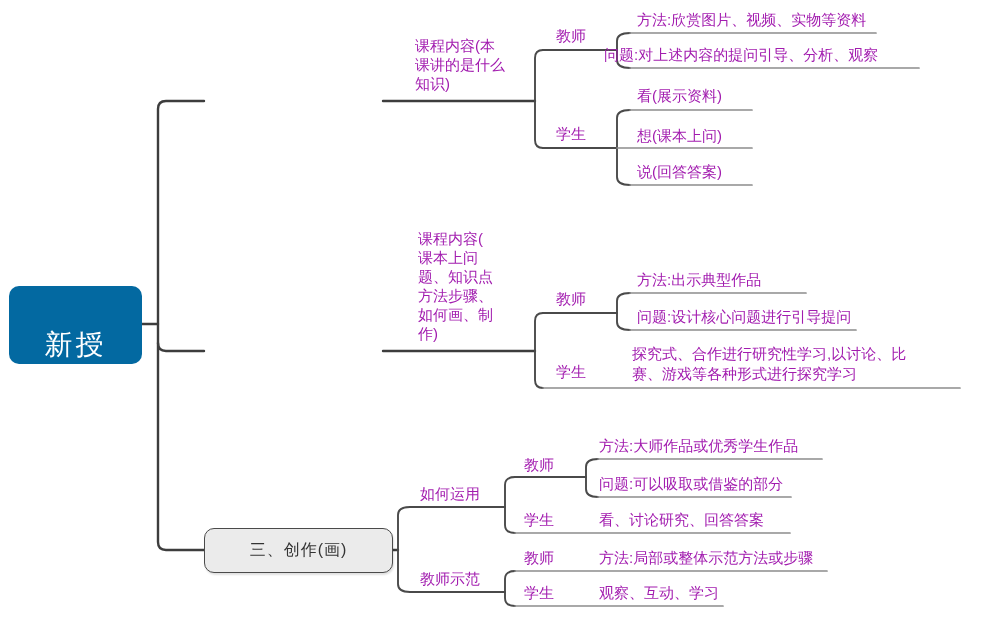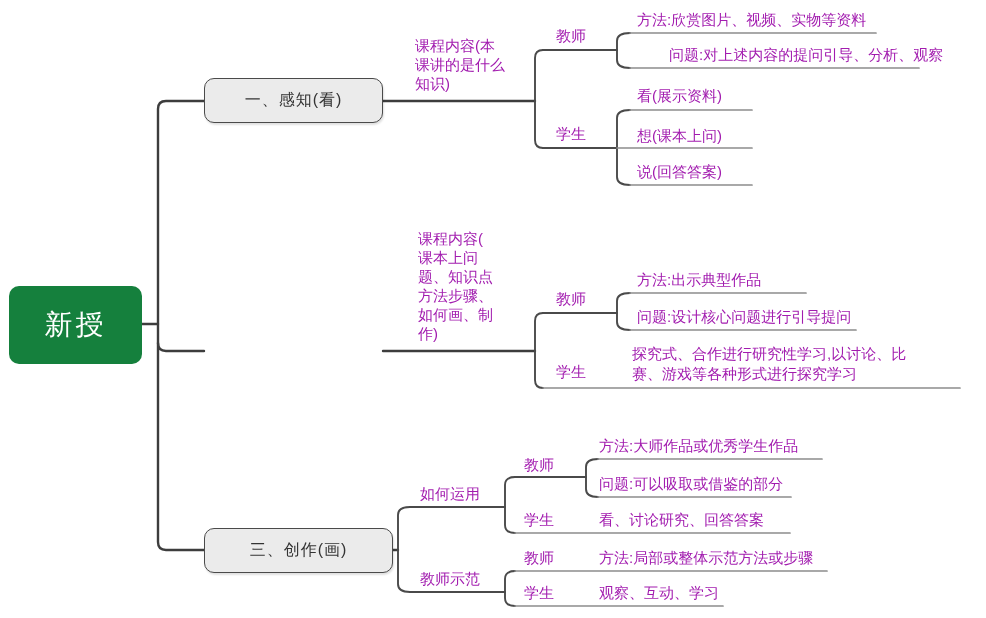--- a/index.html
+++ b/index.html
@@ -19,22 +19,22 @@
   .wrap2{white-space:normal;width:296px;line-height:19.5px;}
   .node{
     position:absolute;box-sizing:border-box;height:45px;
     background:#ebebeb;border:1.6px solid #4a4a4a;border-radius:10px;
     display:flex;align-items:center;justify-content:center;
     font-size:16px;letter-spacing:1px;color:#333;
     box-shadow:1px 2px 2px rgba(0,0,0,0.12);
   }
   .root{
     position:absolute;left:9px;top:286px;width:133px;height:78px;
-    background:#15803d;border-radius:10px;color:#fff;
-    display:flex;align-items:center;justify-content:center;
+    background:#0369a1;border-radius:10px;color:#fff;
+    display:flex;align-items:flex-end;justify-content:center;
     font-size:28px;letter-spacing:3px;
   }
 </style>
 </head>
 <body>
 
 <div id="canvas">
 
   <svg class="lines" width="986" height="618">
 
@@ -86,35 +86,32 @@
       <path class="main" d="M 515,571 Q 505,571 505,579 L 505,598 Q 505,606 515,606"></path>
       <path class="leaf" d="M 515,571 L 827,571"></path>
       <path class="leaf" d="M 515,606 L 723,606"></path>
     </g>
   </svg>
 
   <div class="root">
     <span>新授</span>
   </div>
 
-  <div class="node" style="left:204px;top:78px;width:179px;">
-    <span>一、感知(看)</span>
-  </div>
   <div class="node" style="left:204px;top:528px;width:189px;">
     <span>三、创作(画)</span>
   </div>
 
   <div class="t note" style="left:415px;top:36px;">
     <div>课程内容(本</div>
     <div>课讲的是什么</div>
     <div>知识)</div>
   </div>
   <div class="t small-label" style="left:556px;top:27px;">教师</div>
   <div class="t" style="left:637px;top:11px;">方法:欣赏图片、视频、实物等资料</div>
-  <div class="t" style="left:669px;top:46px;">问题:对上述内容的提问引导、分析、观察</div>
+  <div class="t" style="left:604px;top:46px;">问题:对上述内容的提问引导、分析、观察</div>
   <div class="t small-label" style="left:556px;top:125px;">学生</div>
   <div class="t" style="left:637px;top:87px;">看(展示资料)</div>
   <div class="t" style="left:637px;top:127px;">想(课本上问)</div>
   <div class="t" style="left:637px;top:163px;">说(回答答案)</div>
 
   <div class="t note" style="left:418px;top:229px;">
     <div>课程内容(</div>
     <div>课本上问</div>
     <div>题、知识点</div>
     <div>方法步骤、</div>

